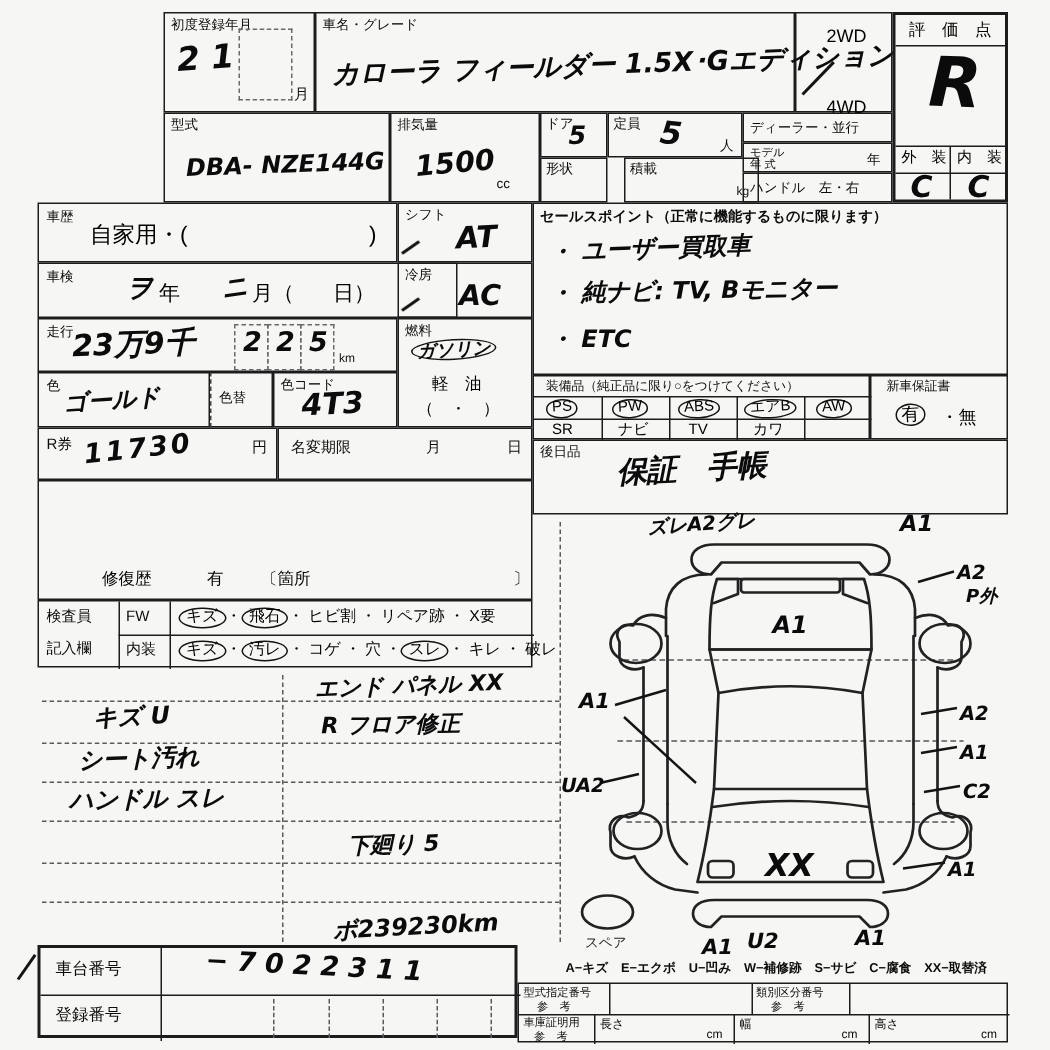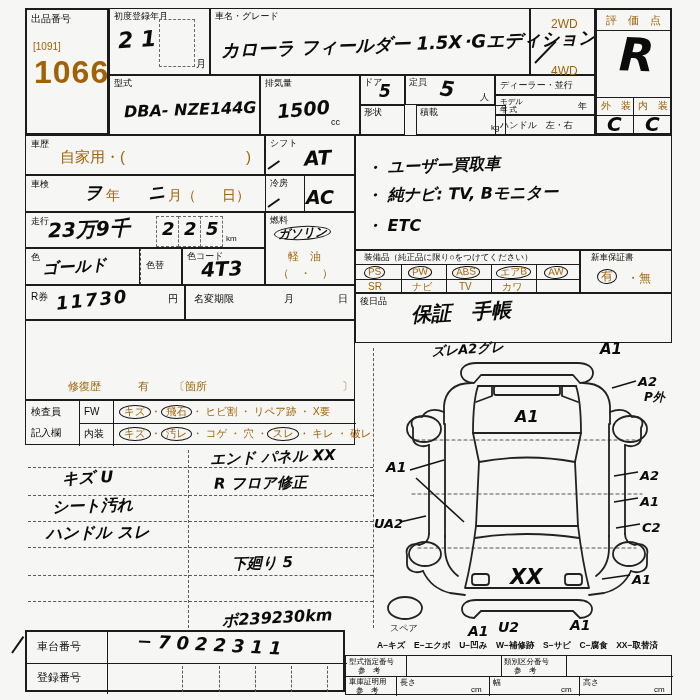--- a/index.html
+++ b/index.html
@@ -6,45 +6,40 @@
   body{
     width:700px;height:700px;position:relative;overflow:hidden;
     background:#eef0f1;
     font-family:"Liberation Sans","DejaVu Sans",sans-serif;
     color:#111;
   }
   #sheet{position:absolute;inset:0;background:#f6f6f4;}
   .cell{position:absolute;border:1.2px solid #1c1c1c;box-sizing:border-box;background:transparent;}
   .bold{border-width:2.4px;}
   .lbl{position:absolute;font-size:9px;color:#0d0d0d;line-height:1.05;white-space:nowrap;}
-  .pr{position:absolute;color:#a16207;line-height:1.05;white-space:nowrap;text-align:right;}
+  .pr{position:absolute;color:#000000;line-height:1.05;white-space:nowrap;text-align:right;}
   .hw{
     position:absolute;font-family:"DejaVu Sans","Liberation Sans",sans-serif;
     font-style:italic;font-weight:bold;color:#0b0b0b;line-height:1;white-space:nowrap;
   }
   .circ{border:1.5px solid #141414;border-radius:50%;padding:0 4px 1px 4px;display:inline-block;}
   .oval{border:1.6px solid #141414;border-radius:50%;padding:0 3px;display:inline-block;transform:rotate(-3deg);}
   .dashh{position:absolute;border-top:1.3px dashed #5a5a5a;height:0;}
   .dashv{position:absolute;border-left:1.3px dashed #5a5a5a;width:0;}
   .stroke{position:absolute;border-top:2.2px solid #141414;height:0;transform-origin:left center;}
   .vline{position:absolute;background:#1c1c1c;width:1.2px;}
   .hline{position:absolute;background:#1c1c1c;height:1.2px;}
   svg text{font-family:"DejaVu Sans","Liberation Sans",sans-serif;}
   .ann{font-style:italic;font-weight:bold;fill:#0b0b0b;}
 </style>
 </head>
 <body>
 
 <div id="sheet">
 
-  <div class="cell bold" style="left:25px;top:8px;width:84px;height:127px;">
-    <span class="lbl" style="left:4px;top:4px;font-size:10px;">出品番号</span>
-    <span class="pr" style="left:6px;top:32px;font-size:10px;">[1091]</span>
-    <span class="pr" style="left:7px;top:46px;font-size:32px;font-weight:bold;letter-spacing:1px;">1066</span>
-  </div>
 
   <div class="cell" style="left:109px;top:8px;width:101px;height:67px;">
     <span class="lbl" style="left:4px;top:3px;">初度登録年月</span>
     <span class="hw" style="left:8px;top:20px;font-size:22px;transform:rotate(-4deg);">2 1</span>
     <span class="dashh" style="left:49px;top:10px;width:34px;border:1px dashed #6a6a6a;height:46px;"></span>
     <span class="lbl" style="left:86px;top:50px;font-size:10px;">月</span>
   </div>
 
   <div class="cell" style="left:210px;top:8px;width:320px;height:67px;">
     <span class="lbl" style="left:4px;top:3px;">車名・グレード</span>
@@ -179,20 +174,21 @@
   </div>
 
   <div class="cell" style="left:25px;top:320px;width:330px;height:80px;">
     <span class="pr" style="left:42px;top:60px;font-size:11px;">修復歴</span>
     <span class="pr" style="left:112px;top:60px;font-size:11px;">有</span>
     <span class="pr" style="left:148px;top:60px;font-size:11px;">〔箇所</span>
     <span class="pr" style="left:316px;top:60px;font-size:11px;">〕</span>
   </div>
 
   <div class="cell" style="left:355px;top:135px;width:317px;height:115px;">
+    <span class="lbl" style="left:4px;top:4px;font-size:9.5px;font-weight:bold;">セールスポイント（正常に機能するものに限ります）</span>
     <span class="hw" style="left:10px;top:22px;font-size:16px;transform:rotate(-2deg);">・ ユーザー買取車</span>
     <span class="hw" style="left:10px;top:50px;font-size:16px;transform:rotate(-1deg);">・ 純ナビ: TV, Bモニター</span>
     <span class="hw" style="left:10px;top:82px;font-size:16px;">・ ETC</span>
   </div>
 
   <div class="cell" style="left:355px;top:250px;width:225px;height:43px;">
     <span class="lbl" style="left:8px;top:2px;font-size:8.5px;">装備品（純正品に限り○をつけてください）</span>
     <div class="hline" style="left:0;top:13px;width:225px;"></div>
     <div class="hline" style="left:0;top:28px;width:225px;"></div>
     <div class="vline" style="left:45px;top:13px;height:30px;"></div>

